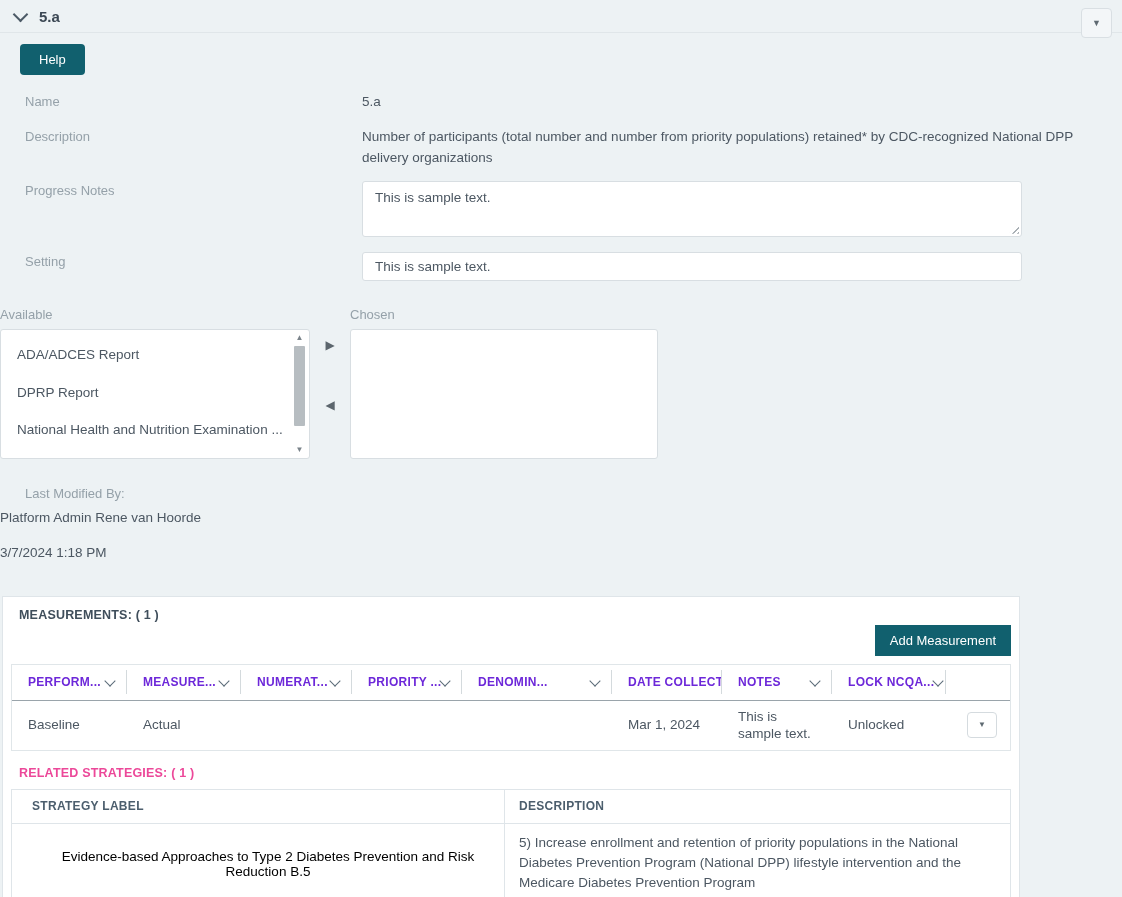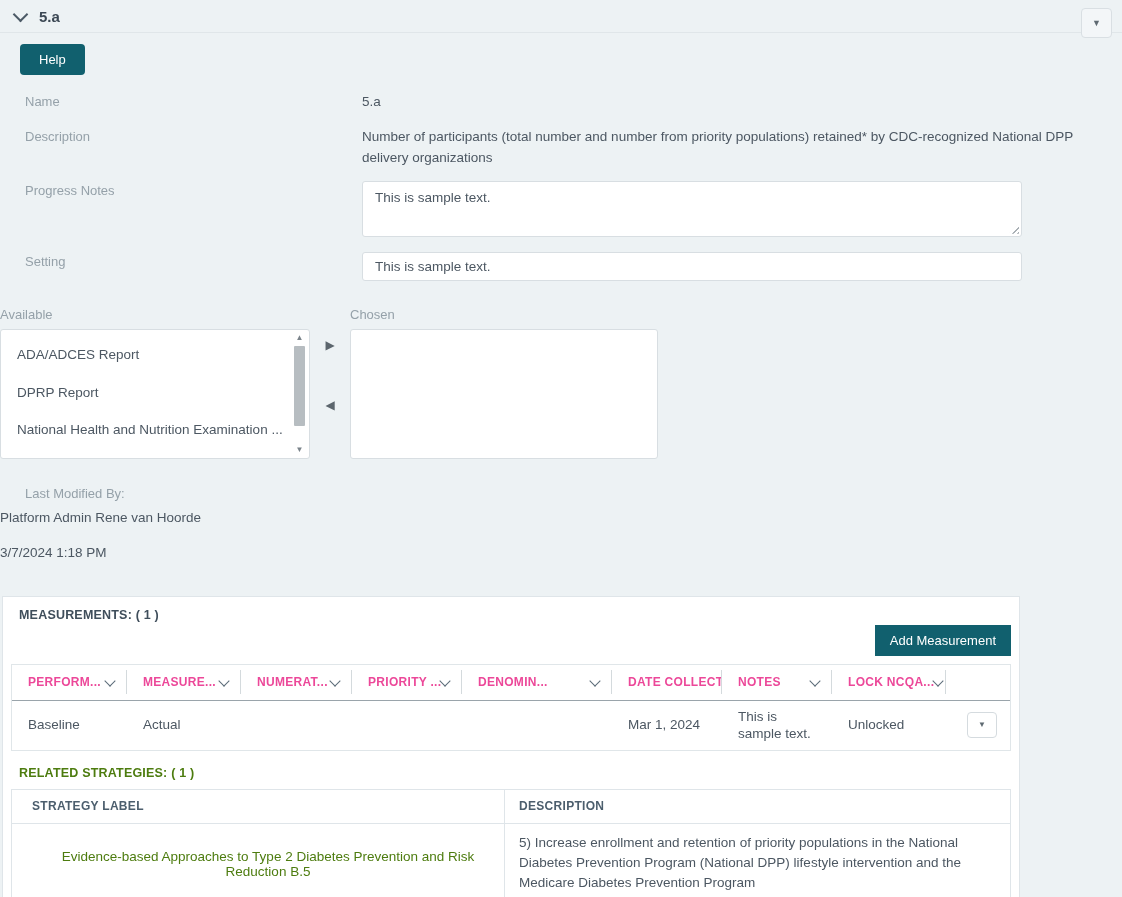--- a/index.html
+++ b/index.html
@@ -62,43 +62,43 @@
   
   .panel{margin:33px 102px 0 2px;background:#fff;border:1px solid #dfe5e9;box-sizing:border-box;}
   .panel-title{margin:11px 0 0 16px;font-size:12.5px;font-weight:bold;color:#3f4e5b;letter-spacing:.2px;}
   .add-row{display:flex;justify-content:flex-end;margin:3px 8px 8px 0;}
   .add-btn{background:#11606e;color:#fff;border:none;border-radius:0;font-size:13px;font-family:inherit;
         padding:8px 15px;cursor:pointer;}
   .m-table{margin:0 8px;border:1px solid #e0e6e9;}
   .m-head{display:flex;align-items:center;height:35px;border-bottom:1px solid #9aa4ab;}
   .m-cell{box-sizing:border-box;padding-left:16px;flex:none;}
   .m-head .m-cell{display:flex;align-items:center;height:24px;border-right:1px solid #d4dadd;
-        padding-right:10px;font-size:12px;font-weight:bold;color:#ec4899;letter-spacing:.3px;
+        padding-right:10px;font-size:12px;font-weight:bold;color:#6d28d9;letter-spacing:.3px;
         white-space:nowrap;overflow:hidden;cursor:pointer;}
   .m-head .m-cell.no-border{border-right:none;cursor:default;}
   .sort-chev{width:7px;height:7px;border-left:1.5px solid #5b6b78;border-bottom:1.5px solid #5b6b78;
         transform:rotate(-45deg);flex:none;margin:-3px 2px 0 auto;}
   .mc1{width:115px}.mc2{width:114px}.mc3{width:111px}.mc4{width:110px}.mc5{width:150px}
   .mc6{width:110px}.mc7{width:110px}.mc8{width:114px}.mc9{flex:1 1 auto;}
   .m-row{display:flex;align-items:center;min-height:49px;font-size:13.5px;color:#4c5762;}
   .m-row .m-cell{padding-right:8px;line-height:1.3;}
   .row-menu-btn{width:30px;height:26px;border:1px solid #d5dbdf;background:#fff;border-radius:4px;
         display:flex;align-items:center;justify-content:center;margin-left:5px;cursor:pointer;padding:0;}
   .row-menu-btn .caret{font-size:8px;}
   
-  .related-title{margin:15px 0 9px 16px;font-size:12.5px;font-weight:bold;color:#4d7c0f;letter-spacing:.2px;}
+  .related-title{margin:15px 0 9px 16px;font-size:12.5px;font-weight:bold;color:#ec4899;letter-spacing:.2px;}
   .r-table{margin:0 8px 11px;border:1px solid #dfe5e9;}
   .r-head{display:flex;height:33px;border-bottom:1px solid #dfe5e9;}
   .r-c1{width:493px;box-sizing:border-box;padding-left:20px;border-right:1px solid #dfe5e9;
         display:flex;align-items:center;flex:none;text-align:center;}
   .r-c2{flex:1;box-sizing:border-box;padding-left:14px;display:flex;align-items:center;}
   .r-head .r-c1,.r-head .r-c2{font-size:12px;font-weight:bold;color:#4c5e6d;letter-spacing:.3px;}
   .r-row{display:flex;min-height:62px;}
   .r-row .r-c2{padding:9px 16px 10px 14px;font-size:13.5px;color:#4c5762;line-height:1.5;align-items:flex-start;}
-  .link{color:#4d7c0f;font-size:13.5px;text-decoration:none;cursor:pointer;}
+  .link{color:#000000;font-size:13.5px;text-decoration:none;cursor:pointer;}
 </style>
 </head>
 <body>
 
 
 
 
 <div class="hdr">
   <span class="chev"></span>
   <span class="hdr-title">5.a</span>

